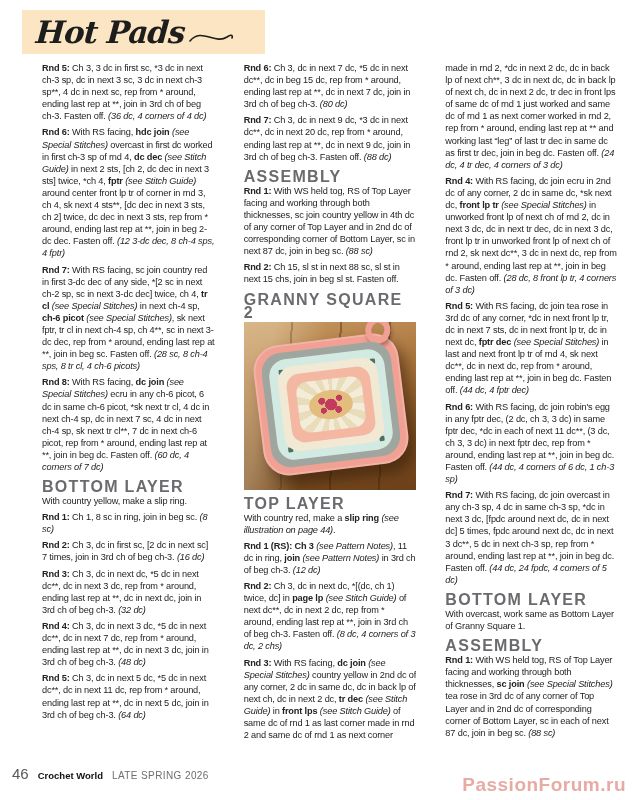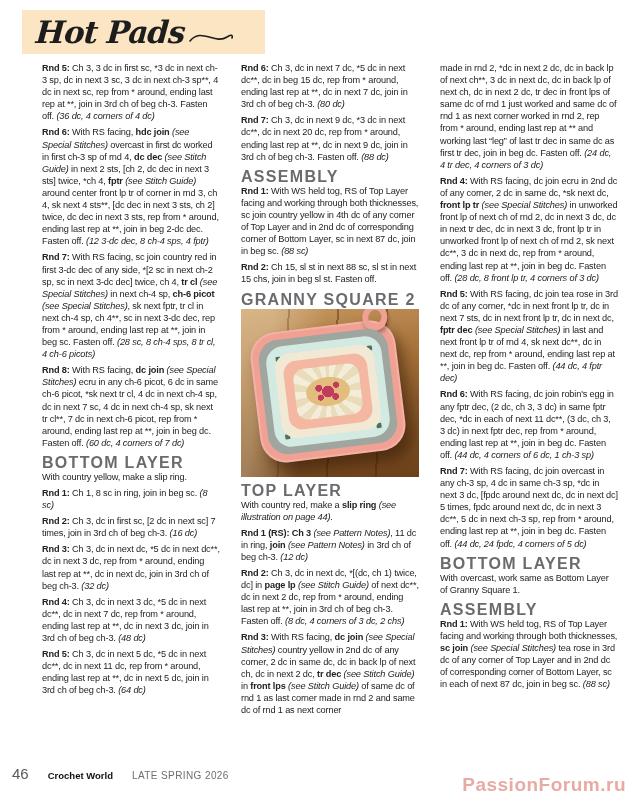--- a/index.html
+++ b/index.html
@@ -24,21 +24,21 @@
     font-size:31px;line-height:30px;color:#1d1d1d;
     letter-spacing:-1px;
     transform:skewX(-4deg);
     white-space:nowrap;
   }
   .flourish{margin-left:4px;margin-top:14px;}
 
   
   .columns{
     position:absolute;left:42px;top:62px;width:576px;height:700px;
-    display:flex;gap:21px;overflow:hidden;
+    display:flex;gap:29px;overflow:hidden;
   }
   .col{flex:1 1 0;min-width:0;overflow:hidden;}
   .para{
     margin:0 0 4px 0;
     font-size:9.2px;line-height:12.1px;letter-spacing:-0.15px;
     color:#262223;text-align:left;
   }
   .para .b{font-weight:bold;}
   .para .i{font-style:italic;}
   .sec-heading{
@@ -87,21 +87,21 @@
   .loop{
     position:absolute;top:-16px;right:5px;width:13px;height:15px;
     border:6px solid var(--ph-border,#f0a193);border-radius:50%;
     transform:rotate(18deg);
     box-shadow:2px 3px 4px rgba(30,12,2,.3);
   }
 
   
   .footer{
     position:absolute;left:12px;bottom:18px;
-    display:flex;align-items:baseline;gap:19px;
+    display:flex;align-items:baseline;gap:9px;
   }
   .pagenum{font-size:15px;color:#58595b;}
   .mag{font-size:9.5px;font-weight:bold;color:#111;}
   .issue{font-size:10px;color:#6d6e71;letter-spacing:.4px;}
   .watermark{
     position:absolute;right:7px;bottom:4px;
     font-size:19px;font-weight:bold;letter-spacing:.5px;
     color:var(--watermark,#e49a90);opacity:.75;
     text-shadow:0 0 2px rgba(255,255,255,.9);
   }

